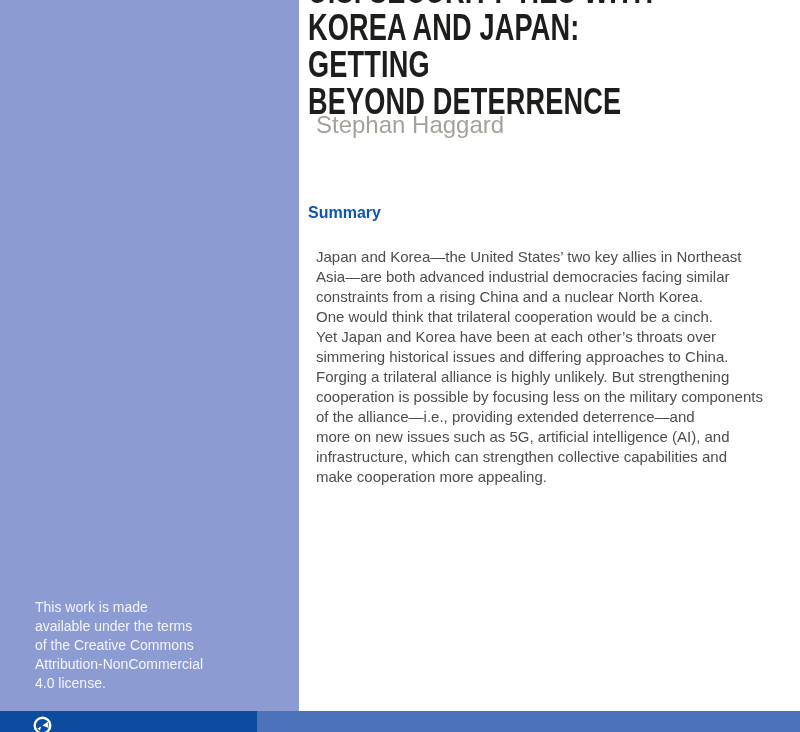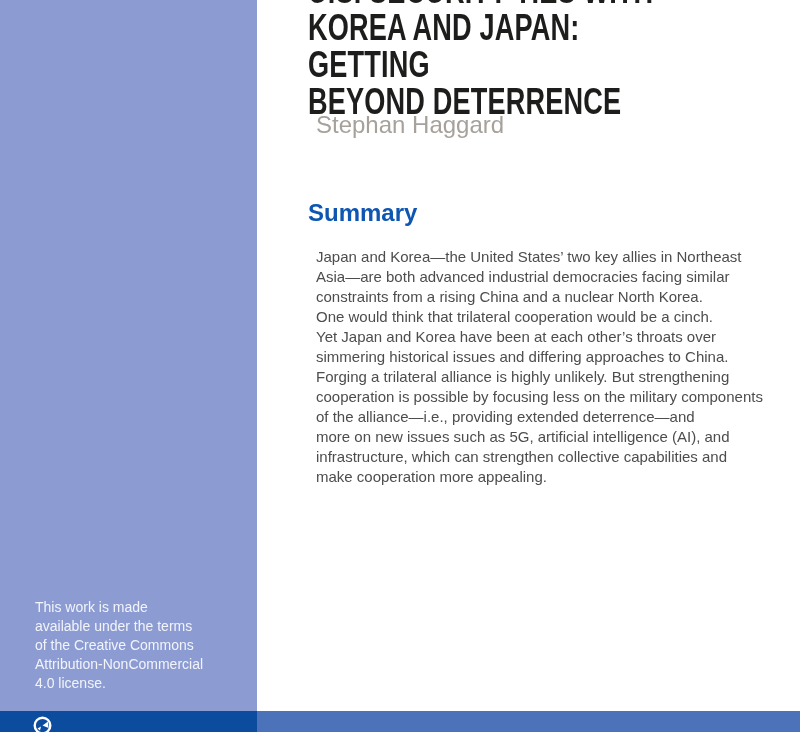--- a/index.html
+++ b/index.html
@@ -15,21 +15,21 @@
     position: relative;
     width: 800px;
     height: 732px;
     overflow: hidden;
     background: #ffffff;
   }
   
   .sidebar {
     position: absolute;
     left: 0; top: 0;
-    width: 257px;
+    width: 299px;
     height: 711px;
     background: #8C9CD3;
   }
   .license {
     position: absolute;
     left: 35px;
     top: 598px;
     width: 205px;
     margin: 0;
     color: #F2F4FA;
@@ -67,21 +67,21 @@
     font-size: 24px;
     line-height: 28px;
     white-space: nowrap;
   }
   .summary-heading {
     position: absolute;
     left: 0;
     top: 200px;
     margin: 0;
     color: #0E56B2;
-    font-size: 24px;
+    font-size: 16px;
     line-height: 26px;
     font-weight: bold;
   }
   .summary-paragraph {
     position: absolute;
     left: 0;
     top: 239px;
     width: 480px;
     margin: 8px;
     color: #4D4D4D;

